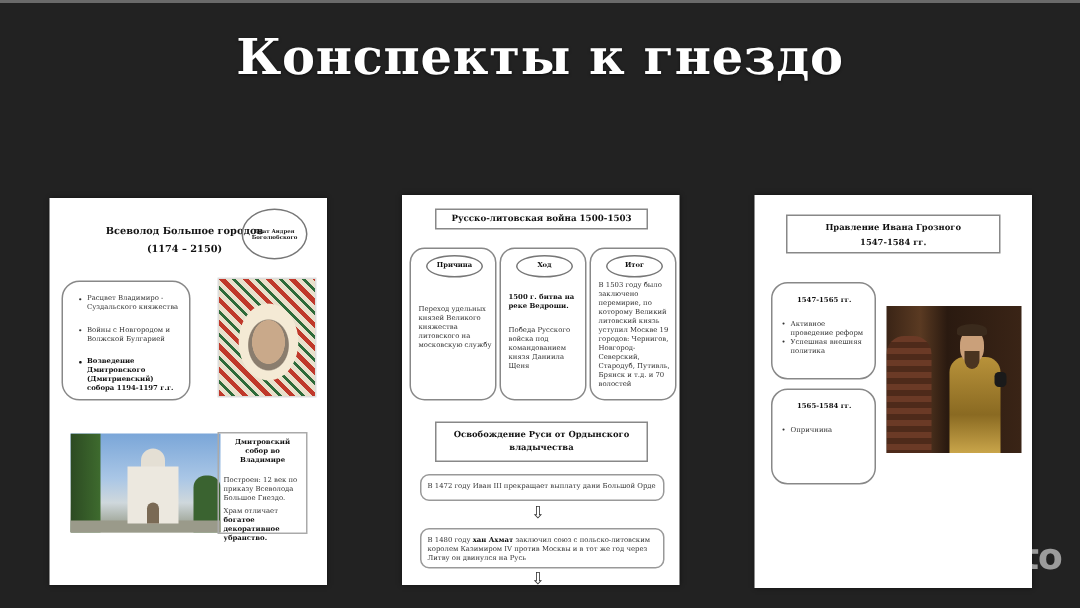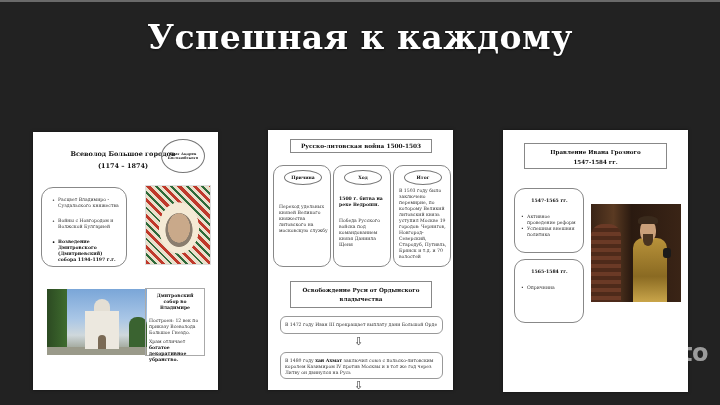--- a/index.html
+++ b/index.html
@@ -74,38 +74,38 @@
     .s3-painting { left: 88px; top: 74px; width: 90px; height: 98px; overflow:hidden;
       background: linear-gradient(90deg, #3a2416 0%, #5a3a22 25%, #2a1a10 45%, #3a2416 100%); }
     .s3-painting .robe { position:absolute; left:42px; top:34px; width:34px; height:64px; background: linear-gradient(180deg,#b8923a,#8a6a22 60%,#c9a54a); border-radius: 10px 10px 0 0; }
     .s3-painting .robe2 { position:absolute; left:0px; top:20px; width:30px; height:78px; background: repeating-linear-gradient(180deg,#6b3a26 0 4px,#4e2a1a 4px 8px); border-radius: 12px 12px 0 0; }
     .s3-painting .head { position:absolute; left:49px; top:16px; width:16px; height:22px; background:#caa07a; border-radius:45%; }
     .s3-painting .hat { position:absolute; left:47px; top:12px; width:20px; height:8px; background:#3a2a1c; border-radius:50% 50% 20% 20%; }
     .s3-painting .beard { position:absolute; left:52px; top:30px; width:10px; height:12px; background:#4a3420; border-radius: 0 0 50% 50%; }
     .s3-painting .staff { position:absolute; left:72px; top:44px; width:8px; height:10px; background:#1a1a1a; border-radius:3px; }
 
     
-    .watermark { position:absolute; left:614px; top:339px; display:flex; align-items:flex-end; opacity:0.55; }
+    .watermark { position:absolute; left:614px; top:357px; display:flex; align-items:flex-end; opacity:0.55; }
     .wm-dots { position:relative; width:26px; height:26px; }
     .wm-dots span { position:absolute; background:#ffffff; border-radius:50%; }
     .wm-text { color:#ffffff; font-family:"DejaVu Sans", sans-serif; font-weight:bold; font-size:24px; letter-spacing:-0.5px; margin-left:1px; }
   </style>
 </head>
 <body>
 
 <div class="top-edge"></div>
 
 <div class="headline">
-  <div>Успешная к каждому</div>
+  <div>Конспекты к гнездо</div>
 </div>
 
 <div class="slide" id="slide1">
   <div class="abs s1-title">
     <div>Всеволод Большое городов</div>
-    <div>(1174 – 1874)</div>
+    <div>(1174 – 2150)</div>
   </div>
   <div class="abs s1-oval">Брат Андрея Боголюбского</div>
   <div class="abs s1-box tiny">
     <ul>
       <li>Расцвет Владимиро - Суздальского княжества</li>
       <li>Войны с Новгородом и Волжской Булгарией</li>
       <li class="bold">Возведение Дмитровского (Дмитриевский) собора 1194-1197 г.г.</li>
     </ul>
   </div>
   <div class="abs s1-portrait"></div>

